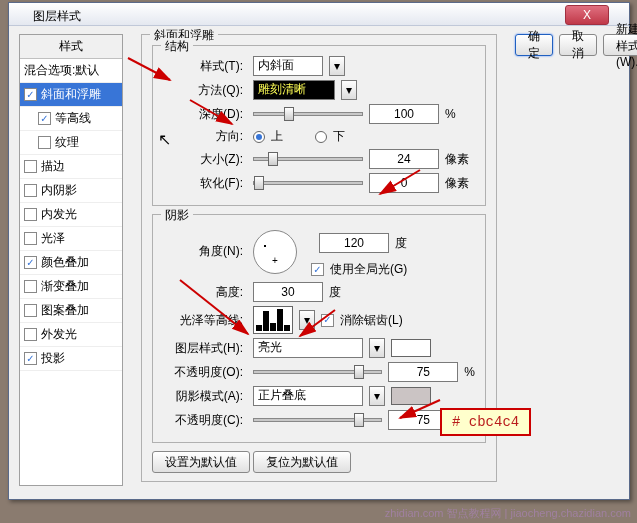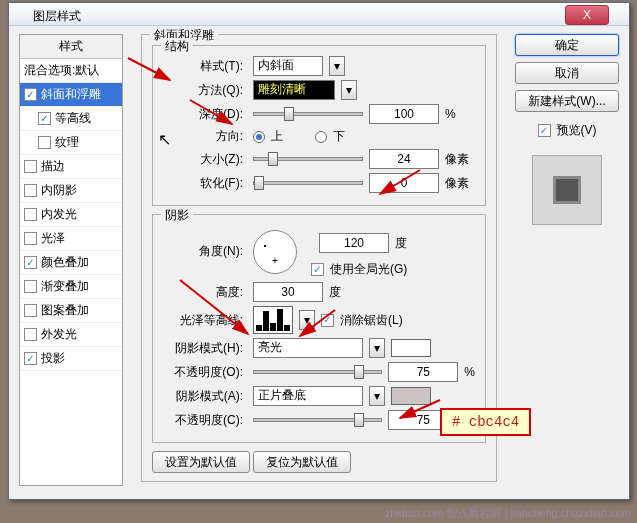--- a/index.html
+++ b/index.html
@@ -30,21 +30,21 @@
 .unit{width:30px}
 .radio{width:12px;height:12px;border:1px solid #666;border-radius:50%;background:#fff;display:inline-flex;align-items:center;justify-content:center}
 .radio.on::before{content:"";width:6px;height:6px;background:#3875d7;border-radius:50%}
 .angle-widget{width:44px;height:44px;border:1px solid #888;border-radius:50%;background:#fff;position:relative;margin-right:8px}
 .angle-widget::before{content:"";position:absolute;width:2px;height:2px;background:#000;left:10px;top:14px}
 .angle-widget::after{content:"+";position:absolute;left:18px;top:24px;font-size:10px}
 .contour{width:40px;height:28px;border:1px solid #666;background:#fff;display:flex;align-items:flex-end;justify-content:center;gap:1px;padding:2px}
 .contour span{width:6px;background:#000}
 .swatch{width:40px;height:18px;border:1px solid #666;background:#cbc4c4}
 .btn{height:22px;border:1px solid #888;background:linear-gradient(#fff,#e0e0e0);padding:0 12px;border-radius:3px;display:inline-flex;align-items:center;justify-content:center}
-.right-col{width:104px;display:flex;flex-direction:column;gap:6px;align-items:stretch}
+.right-col{width:104px;display:flex;flex-direction:row;gap:6px;align-items:stretch}
 .right-col .btn{width:100%}
 .btn.default{border:1px solid #2060c0;box-shadow:0 0 2px #4080ff}
 .preview-box{width:70px;height:70px;background:#d8d8d8;border:1px solid #aaa;margin:6px auto;display:flex;align-items:center;justify-content:center}
 .preview-box .inner{width:28px;height:28px;background:#555;border:3px solid #888}
 .arrow{position:absolute;pointer-events:none}
 .callout{position:absolute;border:2px solid #cc0000;background:#ffffcc;padding:4px 10px;color:#b91c1c;font-family:"Courier New";font-size:14px}
 .watermark{position:absolute;bottom:2px;right:6px;color:#a080a0;font-size:11px}
 .bottom-btns{text-align:left;margin-top:4px}
 .cursor{position:absolute;left:158px;top:130px;font-size:16px;color:#000;pointer-events:none}
 </style>
@@ -196,21 +196,21 @@
                 <span style="height:20px"></span>
                 <span style="height:8px"></span>
                 <span style="height:22px"></span>
                 <span style="height:6px"></span>
               </div>
             <div class="combo-arrow">▾</div>
             <span class="chk on"></span>
             <span>消除锯齿(L)</span>
           </div>
           <div class="row">
-            <span class="lbl">阴影模式(H):</span>
+            <span class="lbl">图层样式(H):</span>
             <div class="combo" style="min-width:110px">
                 <span>亮光</span>
               </div>
             <div class="combo-arrow">▾</div>
             <div style="width:40px;height:18px;border:1px solid #666;background:#fff"></div>
           </div>
           <div class="row">
             <span class="lbl">不透明度(O):</span>
             <div class="slider">
                 <div class="thumb" style="left:100px"></div>

